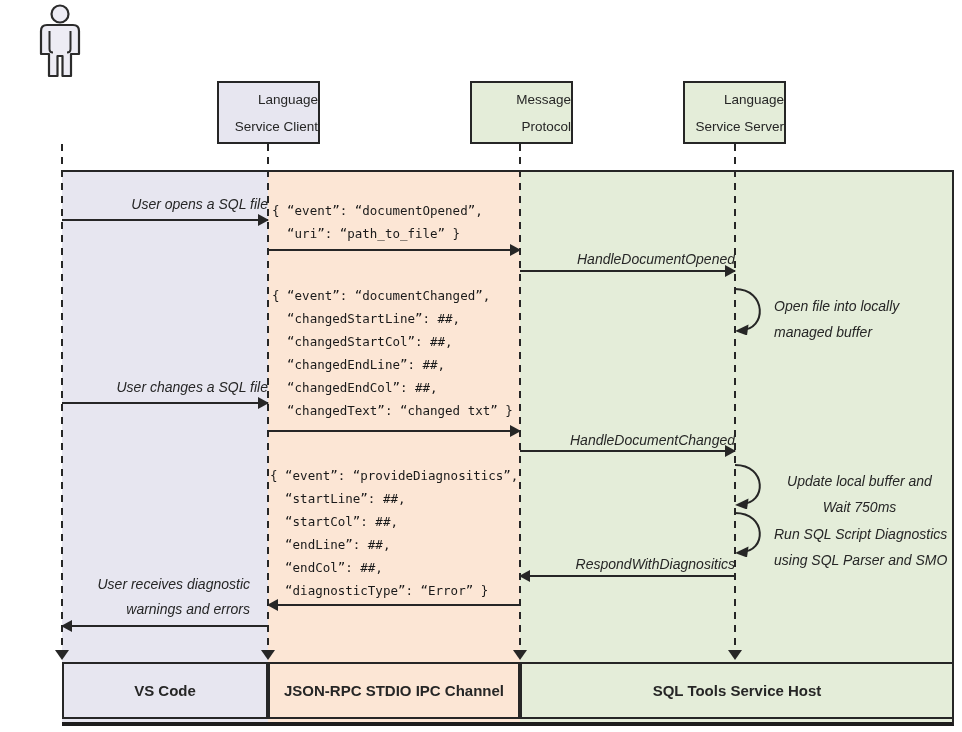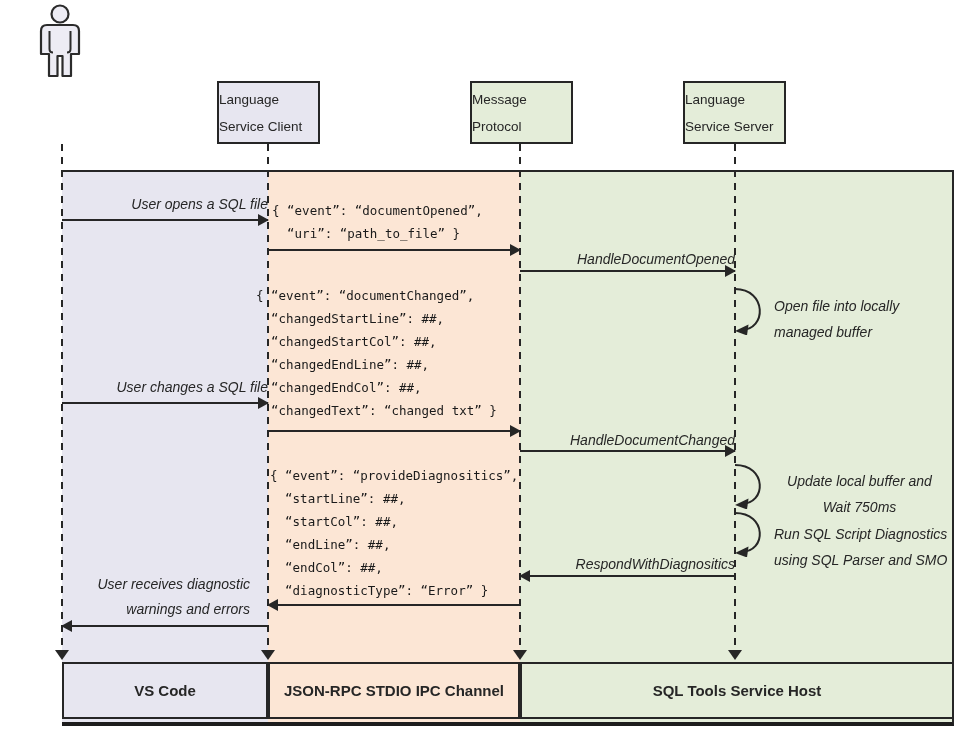--- a/index.html
+++ b/index.html
@@ -6,21 +6,21 @@
     --lavender:#e7e6f0; --peach:#fce6d5; --green:#e4edd9; --ink:#262626;
   }
   html,body{margin:0;padding:0;background:#ffffff;}
   #canvas{
     position:relative; width:962px; height:732px; background:#ffffff;
     font-family:"Liberation Sans", sans-serif; color:var(--ink); overflow:hidden;
   }
   
   .abox{
     position:absolute; box-sizing:border-box; border:2px solid var(--ink);
-    display:flex; flex-direction:column; align-items:flex-start; justify-content:center;
+    display:flex; flex-direction:column; align-items:flex-end; justify-content:center;
     font-size:13.5px; line-height:27px; text-align:center; width:103px; height:63px; top:81px;
   }
   .abox.lav{background:var(--lavender);} .abox.grn{background:var(--green);}
   
   .lifeline{
     position:absolute; top:144px; height:514px; width:2px;
     background:repeating-linear-gradient(to bottom, var(--ink) 0 7px, transparent 7px 13px);
   }
   
   #band{
@@ -120,21 +120,21 @@
 
   <svg class="loop" style="left:734px;top:287px;" width="44" height="48" viewBox="0 0 44 48">
     <path d="M1 2 C33 2 33 43 7 43" fill="none" stroke="#262626" stroke-width="2"></path>
     <polygon points="1,44 14.5,37.5 13,48.5" fill="#262626"></polygon>
   </svg>
   <div class="note" style="left:774px;top:293px;">
     <div>Open file into locally</div>
     <div>managed buffer</div>
   </div>
 
-  <div class="jblock" style="left:256px;top:284px;">
+  <div class="jblock" style="left:272px;top:284px;">
     <div class="jl">{ “event”: “documentChanged”,</div>
     <div class="jl">  “changedStartLine”: ##,</div>
     <div class="jl">  “changedStartCol”: ##,</div>
     <div class="jl">  “changedEndLine”: ##,</div>
     <div class="jl">  “changedEndCol”: ##,</div>
     <div class="jl">  “changedText”: “changed txt” }</div>
   </div>
 
   <div class="mlabel" style="left:62px;top:378px;width:206px;">User changes a SQL file</div>
   <div class="arrow right" style="left:62px;top:402px;width:206px;"></div>

